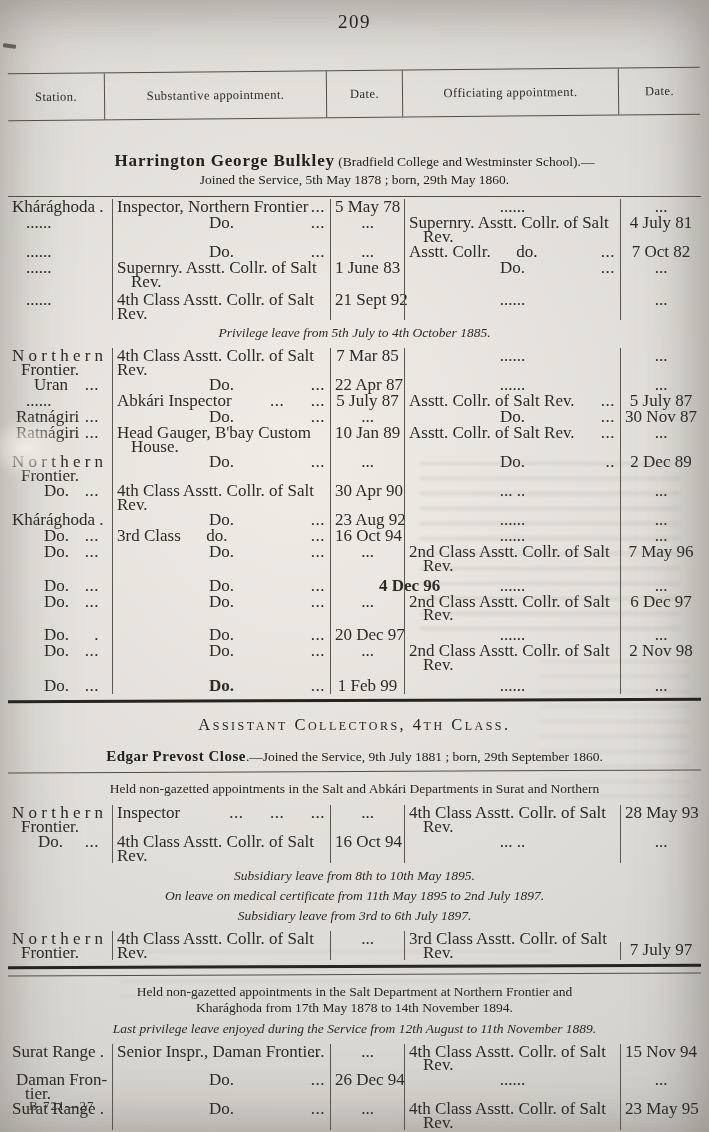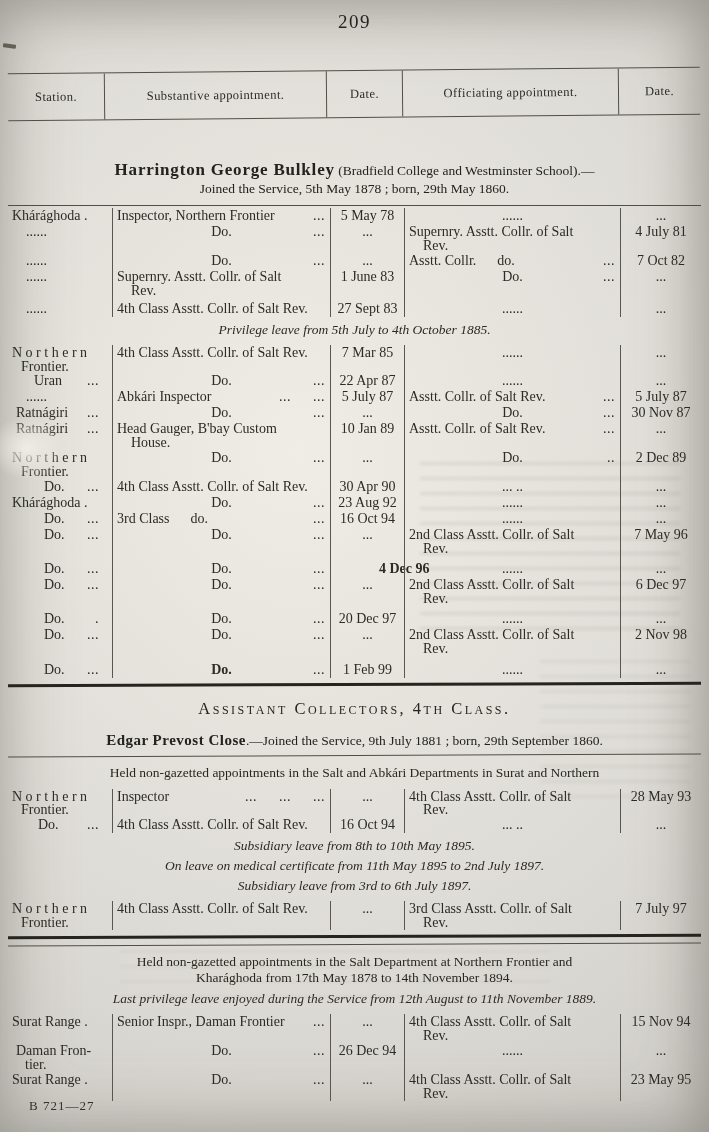--- a/index.html
+++ b/index.html
@@ -16,34 +16,34 @@
   
   .colheads{
     position:absolute;left:8px;top:70px;width:692px;height:46px;
     transform:rotate(-0.55deg);
     border-top:1.6px solid #504e47;border-bottom:1.6px solid #504e47;
     display:grid;grid-template-columns:96px 222px 76px 216px 82px;
   }
   .hcell{display:flex;align-items:center;justify-content:center;font-size:12.6px;color:#2c2b25;letter-spacing:.4px;}
   .hcell+.hcell{border-left:1px solid #504e47;}
   #sections{position:absolute;top:128px;left:0;width:709px;}
-  .name-h{text-align:center;margin-top:32px;color:#23221d;}
+  .name-h{text-align:center;margin-top:23px;color:#23221d;}
   .name-h .nb{font-weight:bold;font-size:17px;letter-spacing:.8px;}
   .name-h.small{margin-top:12px;}
   .name-h.small .nb{font-size:15px;letter-spacing:.5px;}
   .name-h .nr{font-size:13.5px;}
   .name-h .l2{font-size:13.5px;margin-top:1px;}
   .hrule{border-top:1.3px solid #504e47;margin:6px 8px 0 8px;transform:rotate(-0.25deg);}
   .heavy{border-top:3px solid #26241f;margin:5px 8px 0 8px;transform:rotate(-0.2deg);}
   .note{text-align:center;font-size:13.5px;line-height:16px;margin-top:9px;color:#28271f;}
   .leave{text-align:center;font-style:italic;font-size:13.5px;line-height:15px;margin-top:5px;color:#2c2a23;}
   .caps{text-align:center;font-variant:small-caps;letter-spacing:2.5px;font-size:16.5px;margin-top:13px;color:#26251f;}
   .tblock{
     display:grid;grid-template-columns:104px 218px 74px 216px 81px;
-    margin:8px 0 0 8px;width:693px;font-size:14px;line-height:13.9px;color:#2c2b25;
+    margin:8px 0 0 8px;width:693px;font-size:17px;line-height:13.9px;color:#2c2b25;
   }
   .tblock.top{border-top:1.4px solid #504e47;padding-top:2px;}
   .cell{position:relative;padding:1px 4px 0 4px;min-height:15px;}
   .cv{border-left:1px solid #59564e;}
   .c3,.c5{text-align:center;white-space:nowrap;}
   .ctr{text-align:center;}
   .cont{margin-left:14px;}
   .c1 .cont{margin-left:9px;}
   .dots{position:absolute;right:5px;top:1px;letter-spacing:.5px;}
   .c1 .dots{right:13px;}
@@ -87,21 +87,21 @@
         <div class="cell c3 cv" style="padding-top: 1px;">...</div>
         <div class="cell c4 cv" style="padding-top: 1px;"><span class="ln">Asstt. Collr.   do.</span><span class="dots" style="top: 1px;">...</span></div>
         <div class="cell c5 cv" style="padding-top: 1px;">7 Oct 82</div>
         <div class="cell c1" style="padding-top: 1px; padding-left: 18px;"><span class="ln">......</span></div>
         <div class="cell c2 cv" style="padding-top: 1px;"><span class="ln">Supernry. Asstt. Collr. of Salt</span><div class="cont">Rev.</div></div>
         <div class="cell c3 cv" style="padding-top: 1px;">1 June 83</div>
         <div class="cell c4 cv ctr" style="padding-top: 1px;"><span class="ln">Do.</span><span class="dots" style="top: 1px;">...</span></div>
         <div class="cell c5 cv" style="padding-top: 1px;">...</div>
         <div class="cell c1" style="padding-top: 4px; padding-left: 18px;"><span class="ln">......</span></div>
         <div class="cell c2 cv" style="padding-top: 4px;"><span class="ln">4th Class Asstt. Collr. of Salt Rev.</span></div>
-        <div class="cell c3 cv" style="padding-top: 4px;">27 Sept 83</div>
+        <div class="cell c3 cv" style="padding-top: 4px;">21 Sept 92</div>
         <div class="cell c4 cv ctr" style="padding-top: 4px;"><span class="ln">......</span></div>
         <div class="cell c5 cv" style="padding-top: 4px;">...</div>
       </div>
       <div class="leave">Privilege leave from 5th July to 4th October 1885.</div>
       <div class="tblock">
         <div class="cell c1" style="padding-top: 1px;"><span class="ln">N o r t h e r n</span><div class="cont">Frontier.</div></div>
         <div class="cell c2 cv" style="padding-top: 1px;"><span class="ln">4th Class Asstt. Collr. of Salt Rev.</span></div>
         <div class="cell c3 cv" style="padding-top: 1px;">7 Mar 85</div>
         <div class="cell c4 cv ctr" style="padding-top: 1px;"><span class="ln">......</span></div>
         <div class="cell c5 cv" style="padding-top: 1px;">...</div>
@@ -196,21 +196,21 @@
         <div class="cell c5 cv" style="padding-top: 1px;">...</div>
       </div>
       <div class="leave">Subsidiary leave from 8th to 10th May 1895.</div>
       <div class="leave">On leave on medical certificate from 11th May 1895 to 2nd July 1897.</div>
       <div class="leave">Subsidiary leave from 3rd to 6th July 1897.</div>
       <div class="tblock">
         <div class="cell c1" style="padding-top: 1px;"><span class="ln">N o r t h e r n</span><div class="cont">Frontier.</div></div>
         <div class="cell c2 cv" style="padding-top: 1px;"><span class="ln">4th Class Asstt. Collr. of Salt Rev.</span></div>
         <div class="cell c3 cv" style="padding-top: 1px;">...</div>
         <div class="cell c4 cv" style="padding-top: 1px;"><span class="ln">3rd Class Asstt. Collr. of Salt</span><div class="cont">Rev.</div></div>
-        <div class="cell c5 cv" style="padding-top: 1px;">7 July 97</div>
+        <div class="cell c5 cv" style="padding-top: 1px; margin-top: 11px;">7 July 97</div>
       </div>
       <div class="heavy"></div>
       <div class="hrule"></div>
       <div class="note">
         <div>Held non-gazetted appointments in the Salt Department at Northern Frontier and</div>
         <div>Kharághoda from 17th May 1878 to 14th November 1894.</div>
       </div>
       <div class="leave">Last privilege leave enjoyed during the Service from 12th August to 11th November 1889.</div>
       <div class="tblock">
         <div class="cell c1" style="padding-top: 1px; padding-left: 4px;"><span class="ln">Surat Range .</span></div>

